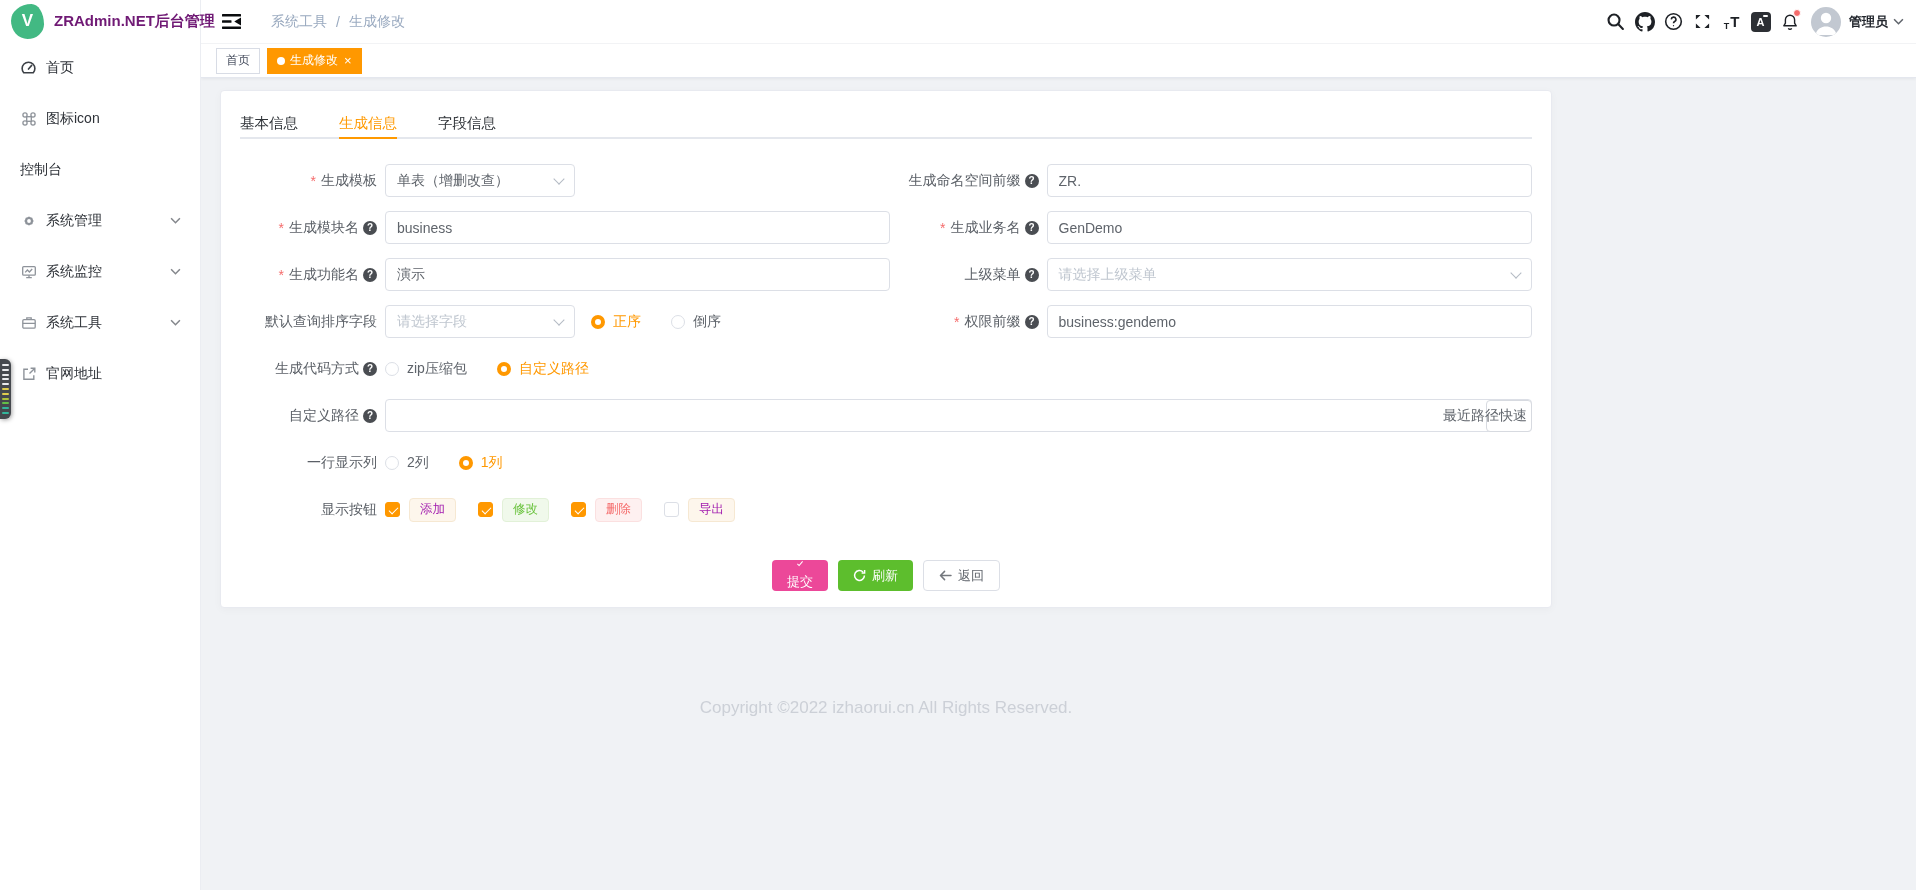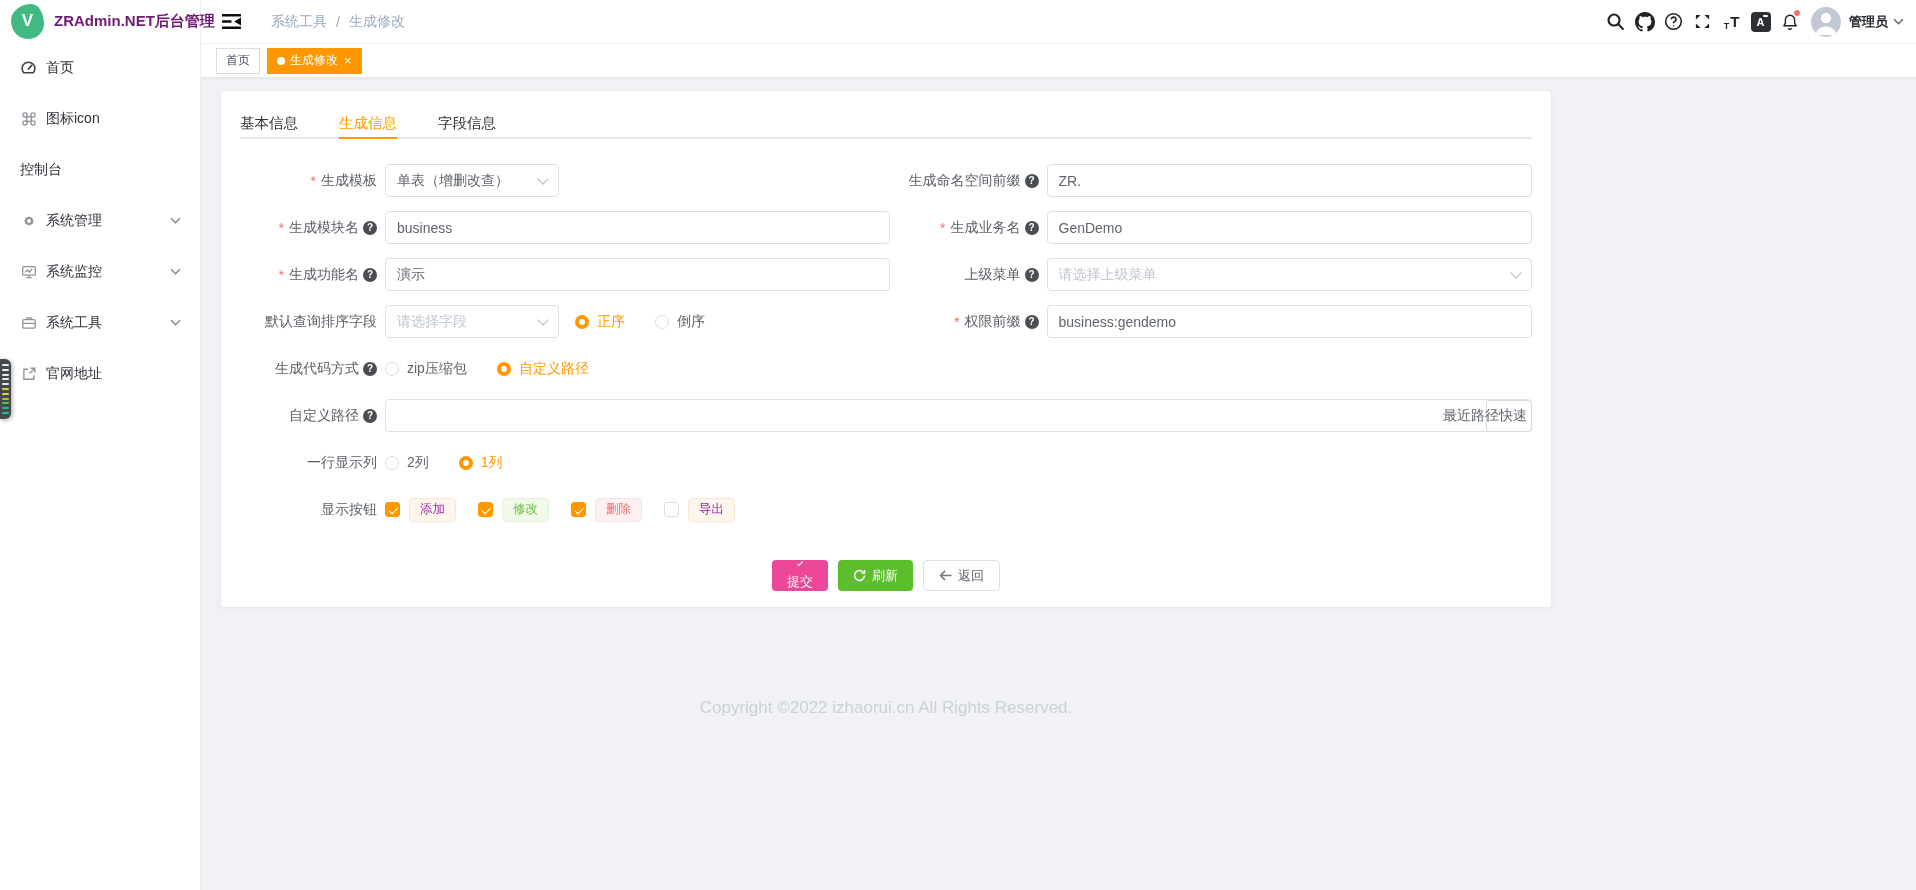--- a/index.html
+++ b/index.html
@@ -60,21 +60,21 @@
   .form { position:absolute; left:0; right:0; top:66px;margin-left:7px; }
   .frow { display:flex; height:47px; align-items:center; }
   .fcol { display:flex; align-items:center; width:666px; }
   .fcol.full { width:1332px; }
   .flabel { width:157px; display:flex; justify-content:flex-end; align-items:center; gap:4px; font-size:14px; color:#5b6067; padding-right:8px; flex:none; }
   .flabel.required::before { content:"*"; color:#f56c6c; font-size:14px; margin-right:1px; }
   .help { width:14px; height:14px; border-radius:50%; background:#4a4d52; color:#fff; display:inline-flex; align-items:center; justify-content:center; flex:none; cursor:pointer; }
   .help::after { content:"?"; font-size:10px; font-weight:700; }
   .fctrl { flex:1; position:relative; display:flex; align-items:center; }
   .fcol.right .fctrl { margin-right:19px; }
-  .w190 { flex:none; width:174px; }
+  .w190 { flex:none; width:190px; }
   .inp { width:100%; height:33px; border:1px solid #dcdfe6; border-radius:4px; padding:0 11px; font-size:14px; color:#5f646b; background:#fff; font-family:inherit; outline:none; }
   .inp::placeholder { color:#bfc6cf; }
   .select { width:100%; height:33px; border:1px solid #dcdfe6; border-radius:4px; padding:0 26px 0 11px; font-size:14px; color:#5f646b; background:#fff; display:flex; align-items:center; position:relative; cursor:pointer; }
   .select .ph { color:#bfc6cf; }
   .caret { position:absolute; right:11px; top:50%; width:8px; height:8px; margin-top:-6px; border-right:1.5px solid #b4bac4; border-bottom:1.5px solid #b4bac4; transform:rotate(45deg); }
 
   .radio { display:inline-flex; align-items:center; gap:8px; margin-right:30px; cursor:pointer; font-size:14px; color:#5f646b; }
   .rdot { width:14px; height:14px; border-radius:50%; border:1px solid #dcdfe6; background:#fff; flex:none; }
   .radio.checked .rdot { border:4.5px solid #ff9800; }
   .radio.checked .rlabel { color:#ff9800; }

